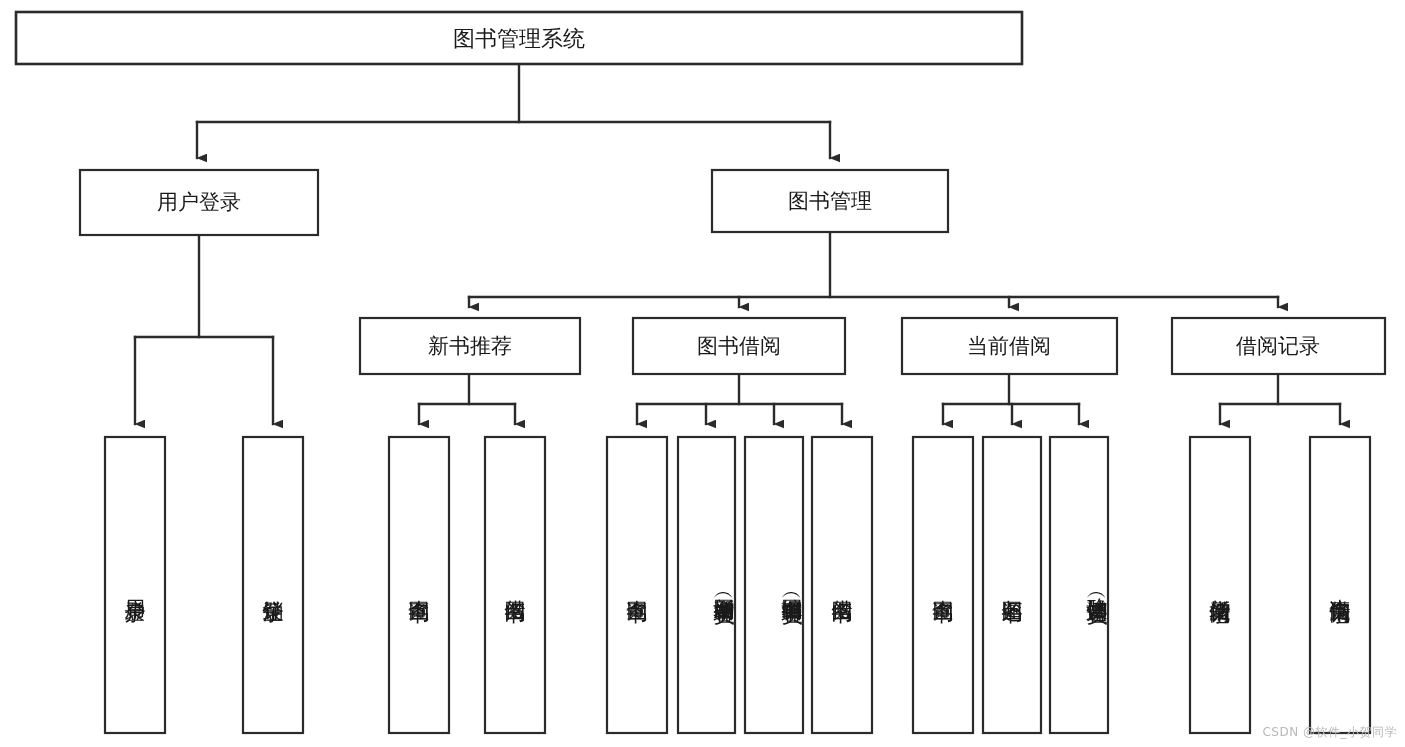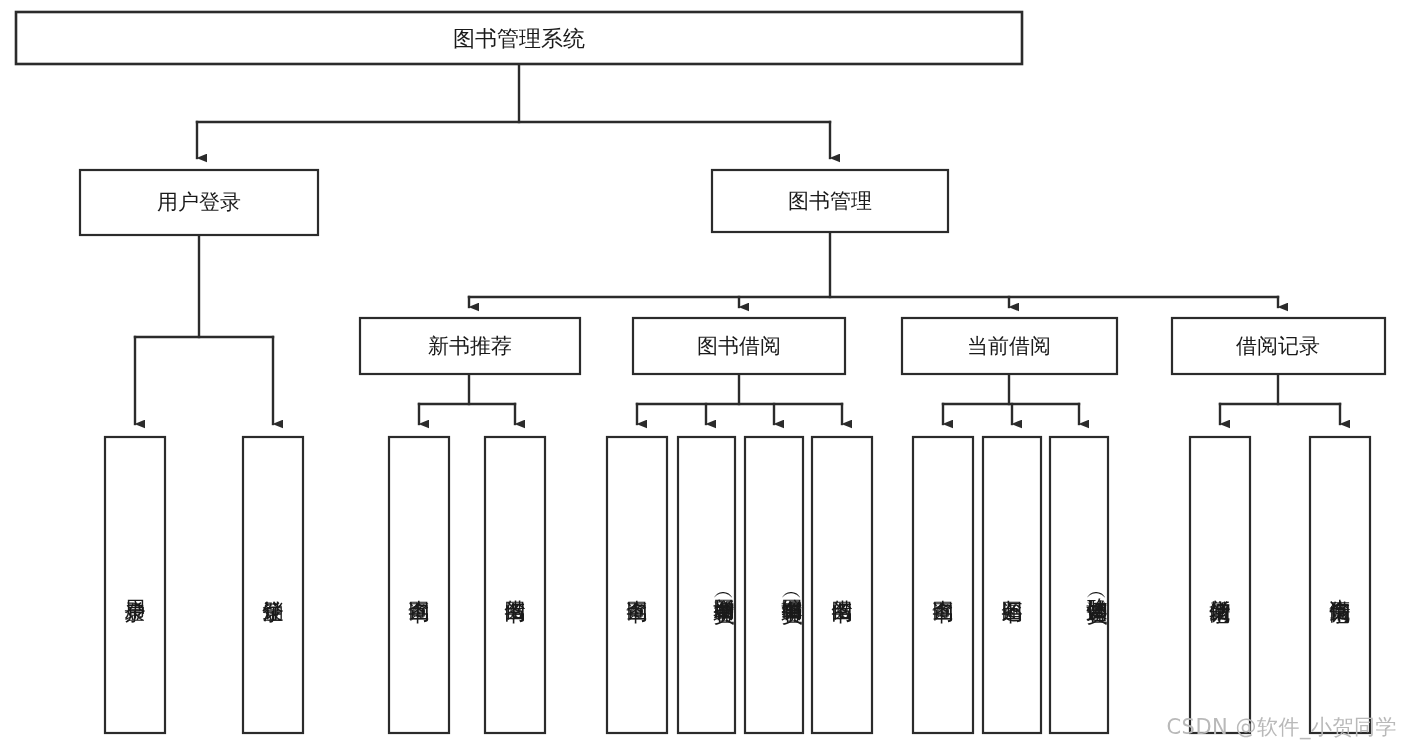--- a/index.html
+++ b/index.html
@@ -69,21 +69,21 @@
     justify-content: center;
     white-space: nowrap;
     pointer-events: none;
     user-select: none;
   }
   .watermark {
     position: absolute;
     right: 8px;
     bottom: 6px;
     font-family: "DejaVu Sans", "Liberation Sans", sans-serif;
-    font-size: 21px;
+    font-size: 12px;
     color: #b9b9b9;
     letter-spacing: 0.5px;
     white-space: nowrap;
   }
 </style>
 </head>
 <body>
 
 <div id="diagram-root">
 

